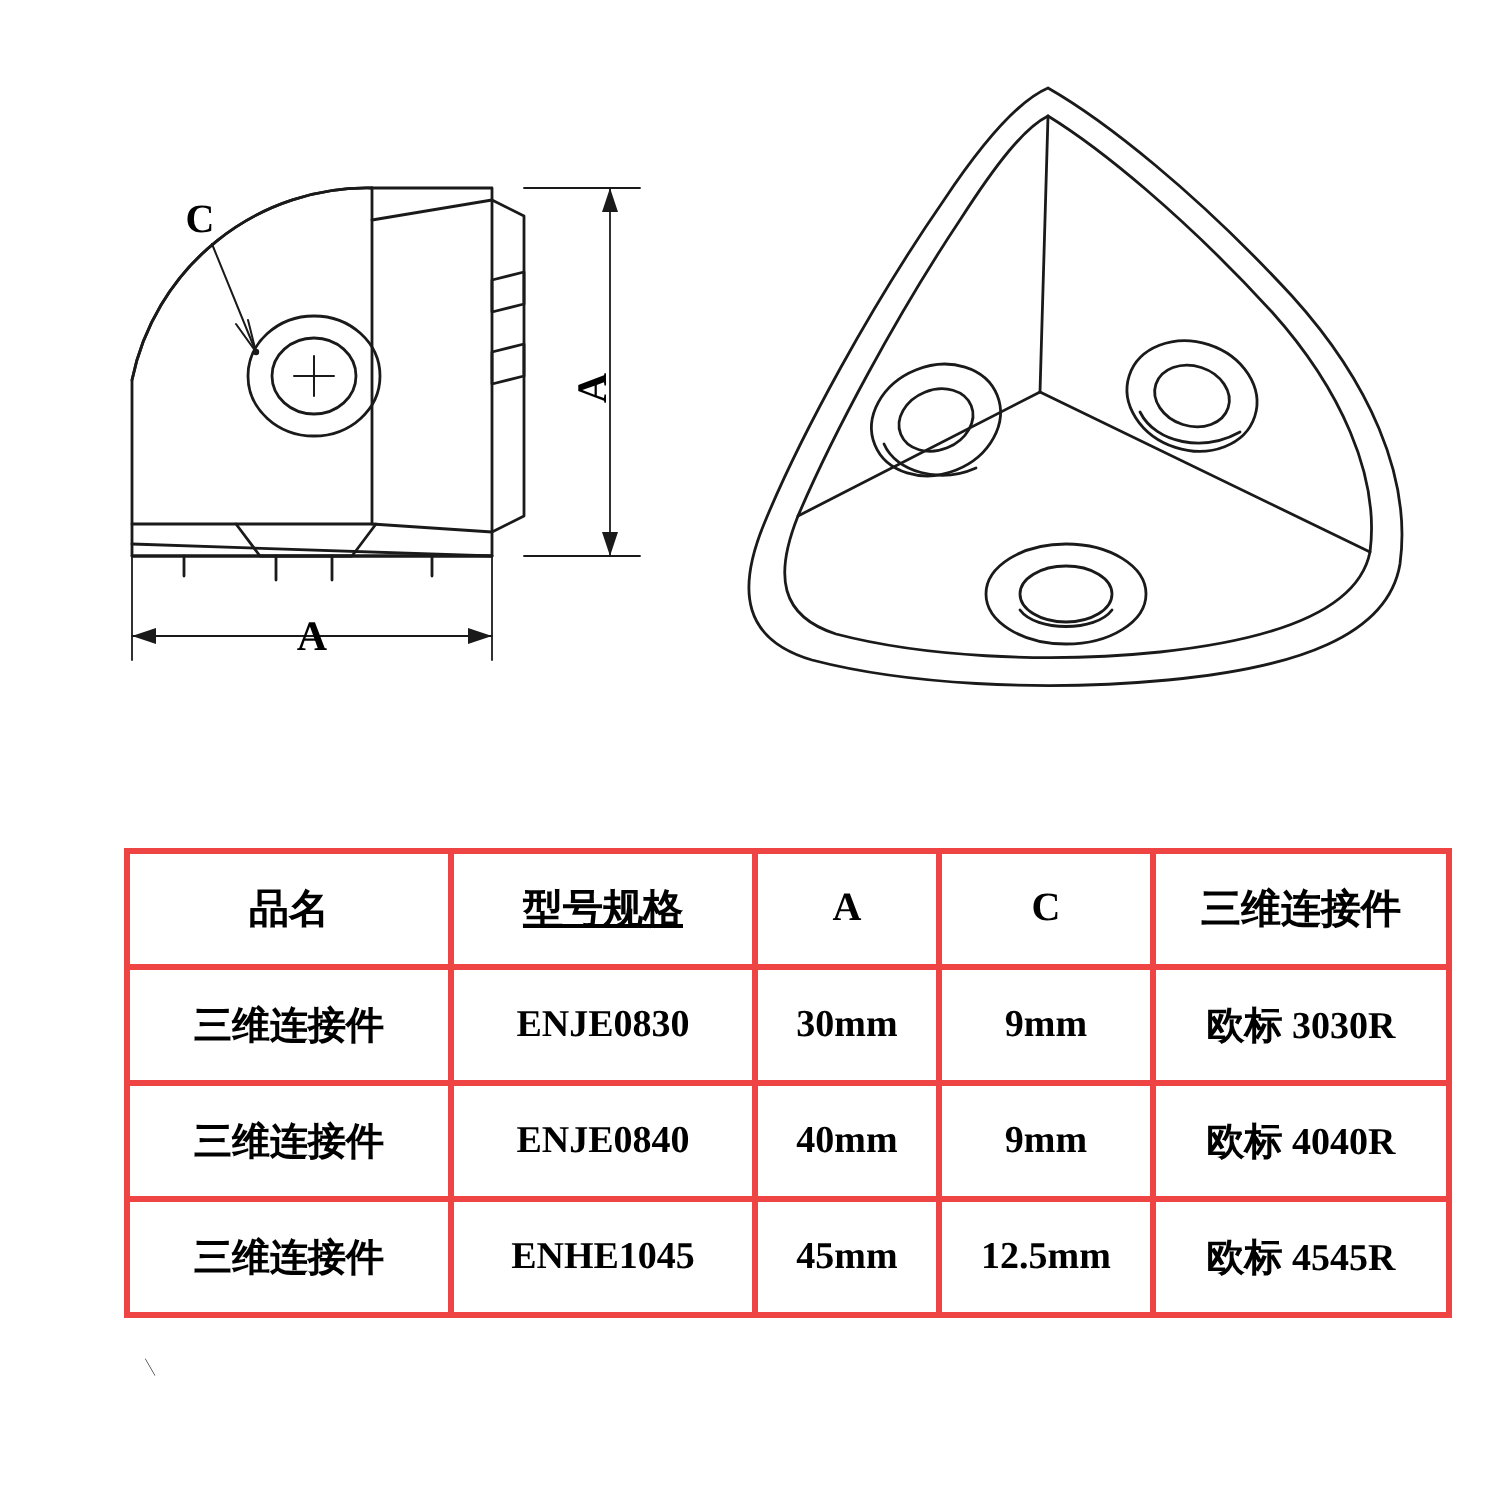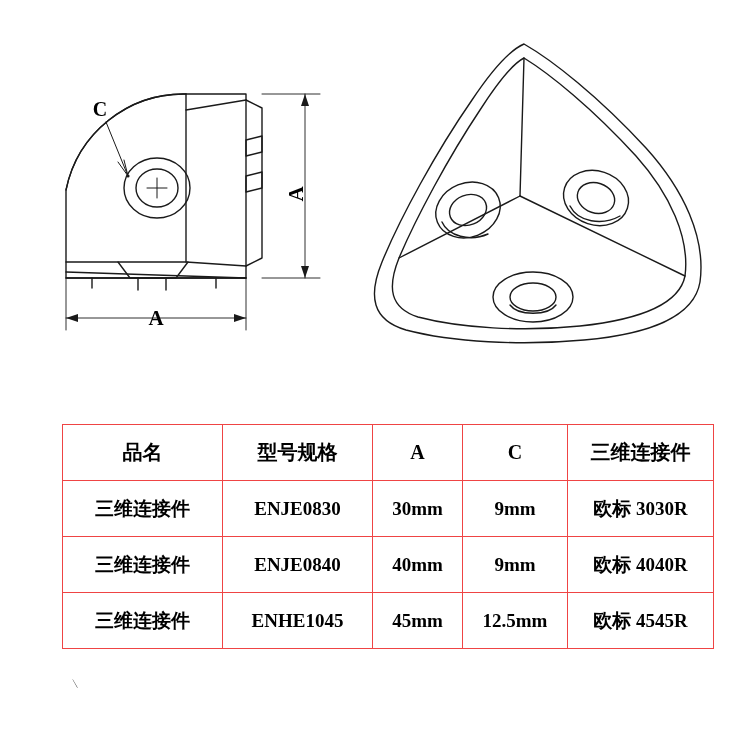--- a/index.html
+++ b/index.html
@@ -40,35 +40,35 @@
     top: 424px;
     width: 626px;
   }
   table.spec-table {
     border-collapse: collapse;
     width: 100%;
     table-layout: fixed;
   }
   table.spec-table td,
   table.spec-table th {
-    border: 1px solid #ef4444;
+    border: 3px solid #ef4444;
     text-align: center;
     vertical-align: middle;
     font-weight: bold;
     font-size: 19px;
     height: 55px;
     padding: 0 2px;
     font-family: "Liberation Serif", serif;
     white-space: nowrap;
   }
   table.spec-table th {
     font-size: 20px;
   }
   .col-name { width: 155px; }
-  .col-model { width: 145px; }
+  .col-model { width: 145px; text-decoration: underline; }
   .col-a { width: 85px; }
   .col-c { width: 100px; }
   .col-profile { width: 141px; }
 
   .tiny-mark {
     position: absolute;
     left: 70px;
     top: 676px;
     font-size: 11px;
     color: #333;

